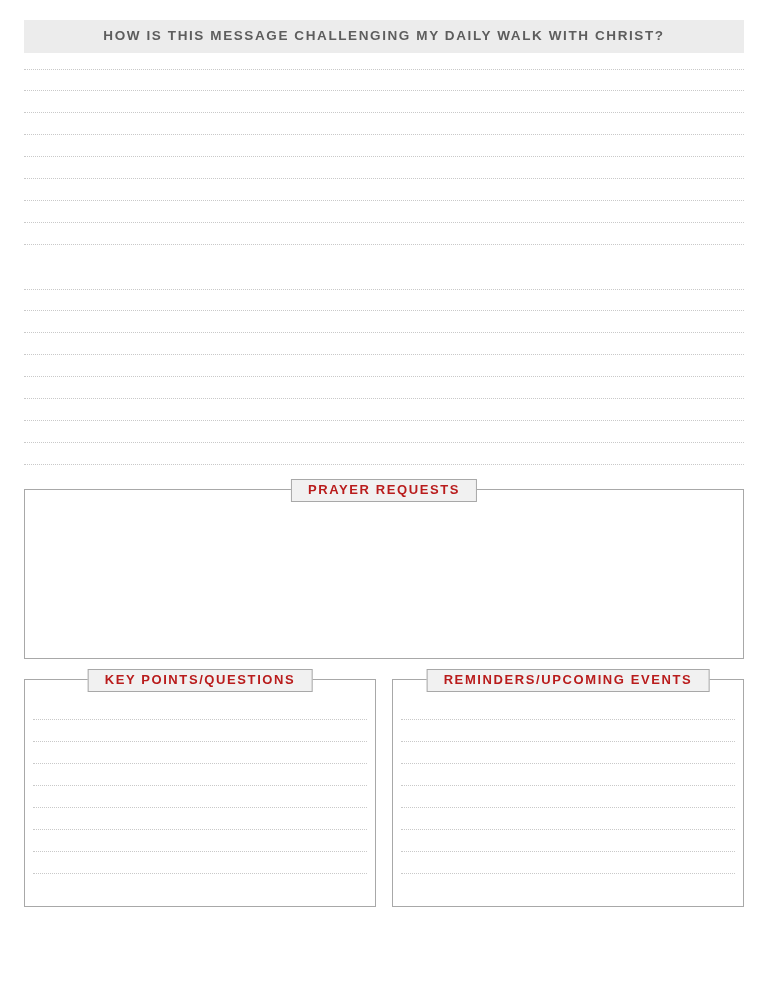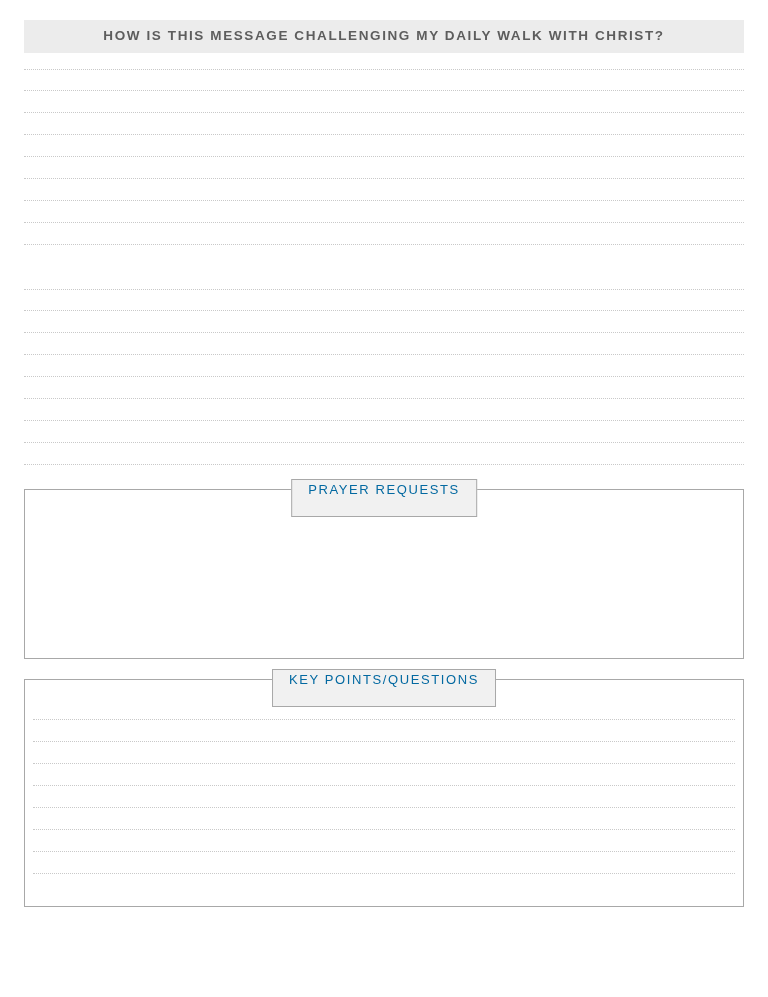--- a/index.html
+++ b/index.html
@@ -60,25 +60,25 @@
     box-sizing: border-box;
     background: #ffffff;
   }
   .boxed-title {
     position: absolute;
     top: -11px;
     left: 50%;
     transform: translateX(-50%);
     background: #f1f1f1;
     border: 1px solid #a8a8a8;
-    padding: 3px 16px 19px 16px;
+    padding: 3px 16px 4px 16px;
     font-size: 13px;
-    font-weight: normal;
+    font-weight: bold;
     letter-spacing: 1.6px;
-    color: #0369a1;
+    color: #b91c1c;
     white-space: nowrap;
     text-transform: uppercase;
     line-height: 1.1;
   }
   .boxed-inner {
     padding: 18px 8px 8px 8px;
   }
 
   
   .two-col {
@@ -154,16 +154,33 @@
             <div class="line"></div>
             <div class="line"></div>
             <div class="line"></div>
             <div class="line"></div>
             <div class="line"></div>
           </div>
         </div>
       </div>
     </div>
 
+    <div class="col">
+      <div class="boxed" style="height:228px;">
+        <div class="boxed-title">REMINDERS/UPCOMING EVENTS</div>
+        <div class="boxed-inner">
+          <div class="lines">
+            <div class="line"></div>
+            <div class="line"></div>
+            <div class="line"></div>
+            <div class="line"></div>
+            <div class="line"></div>
+            <div class="line"></div>
+            <div class="line"></div>
+            <div class="line"></div>
+          </div>
+        </div>
+      </div>
+    </div>
 
   </div>
 
 </div>
 
 </body></html>

